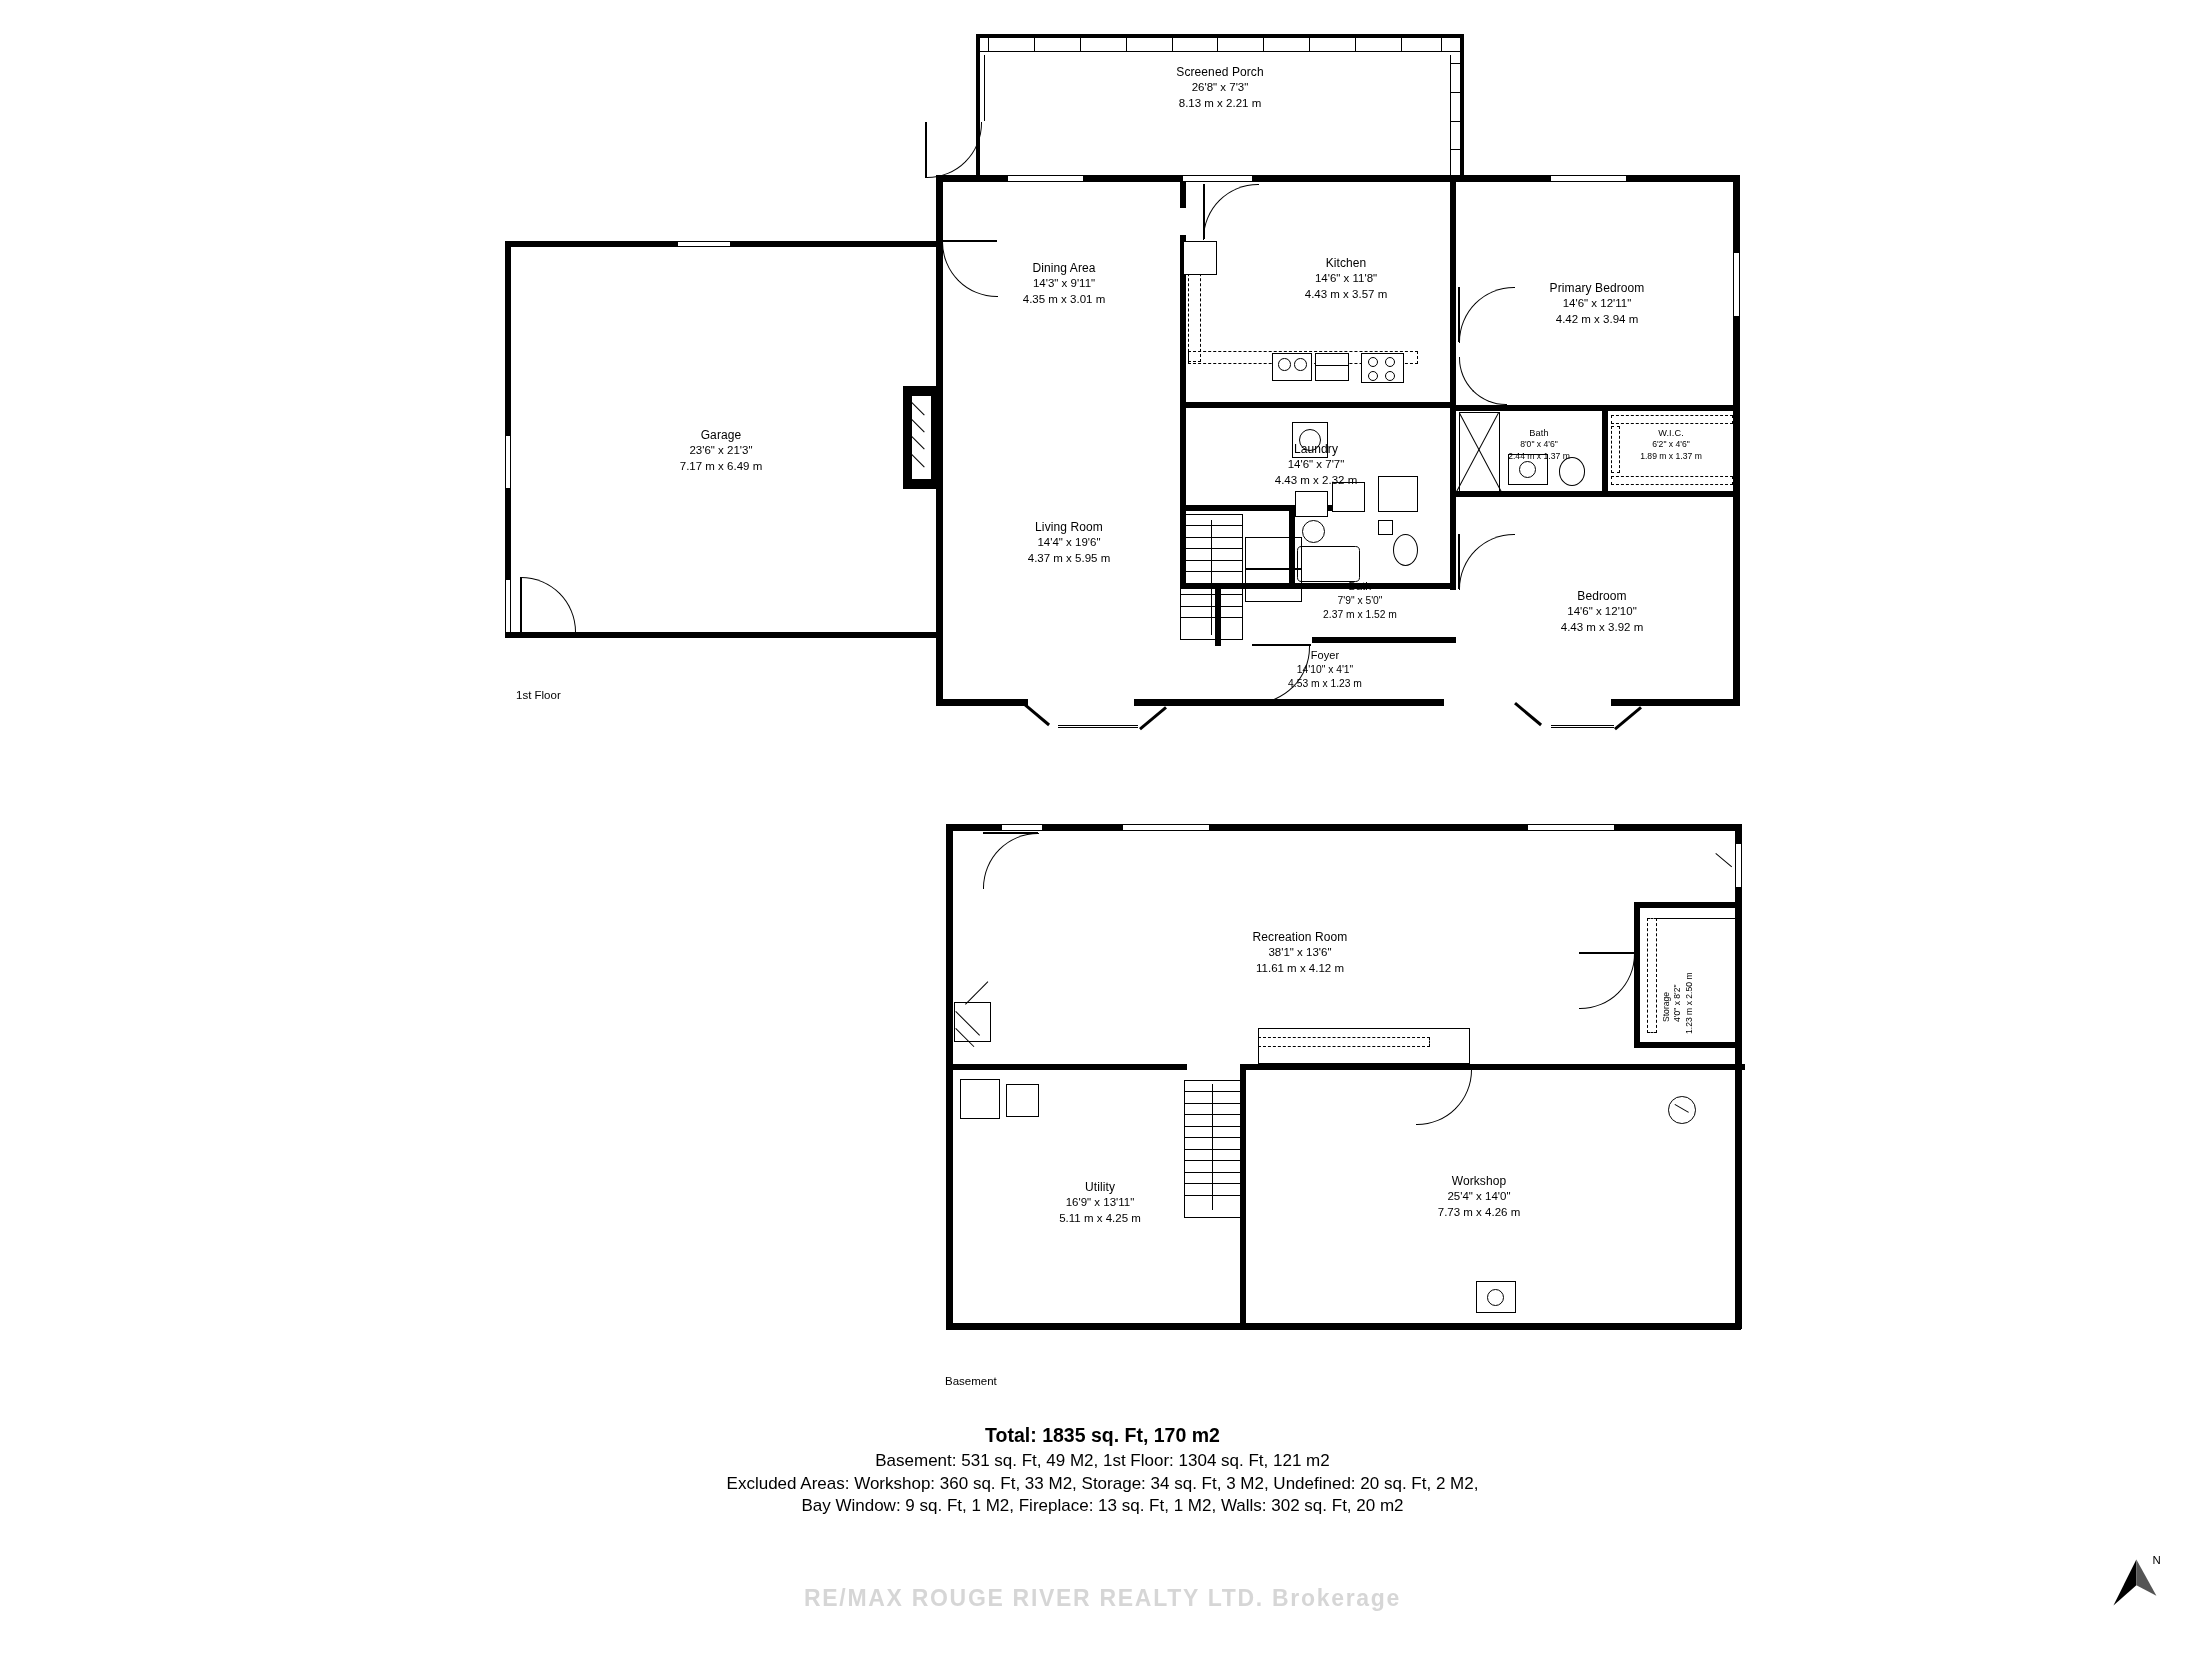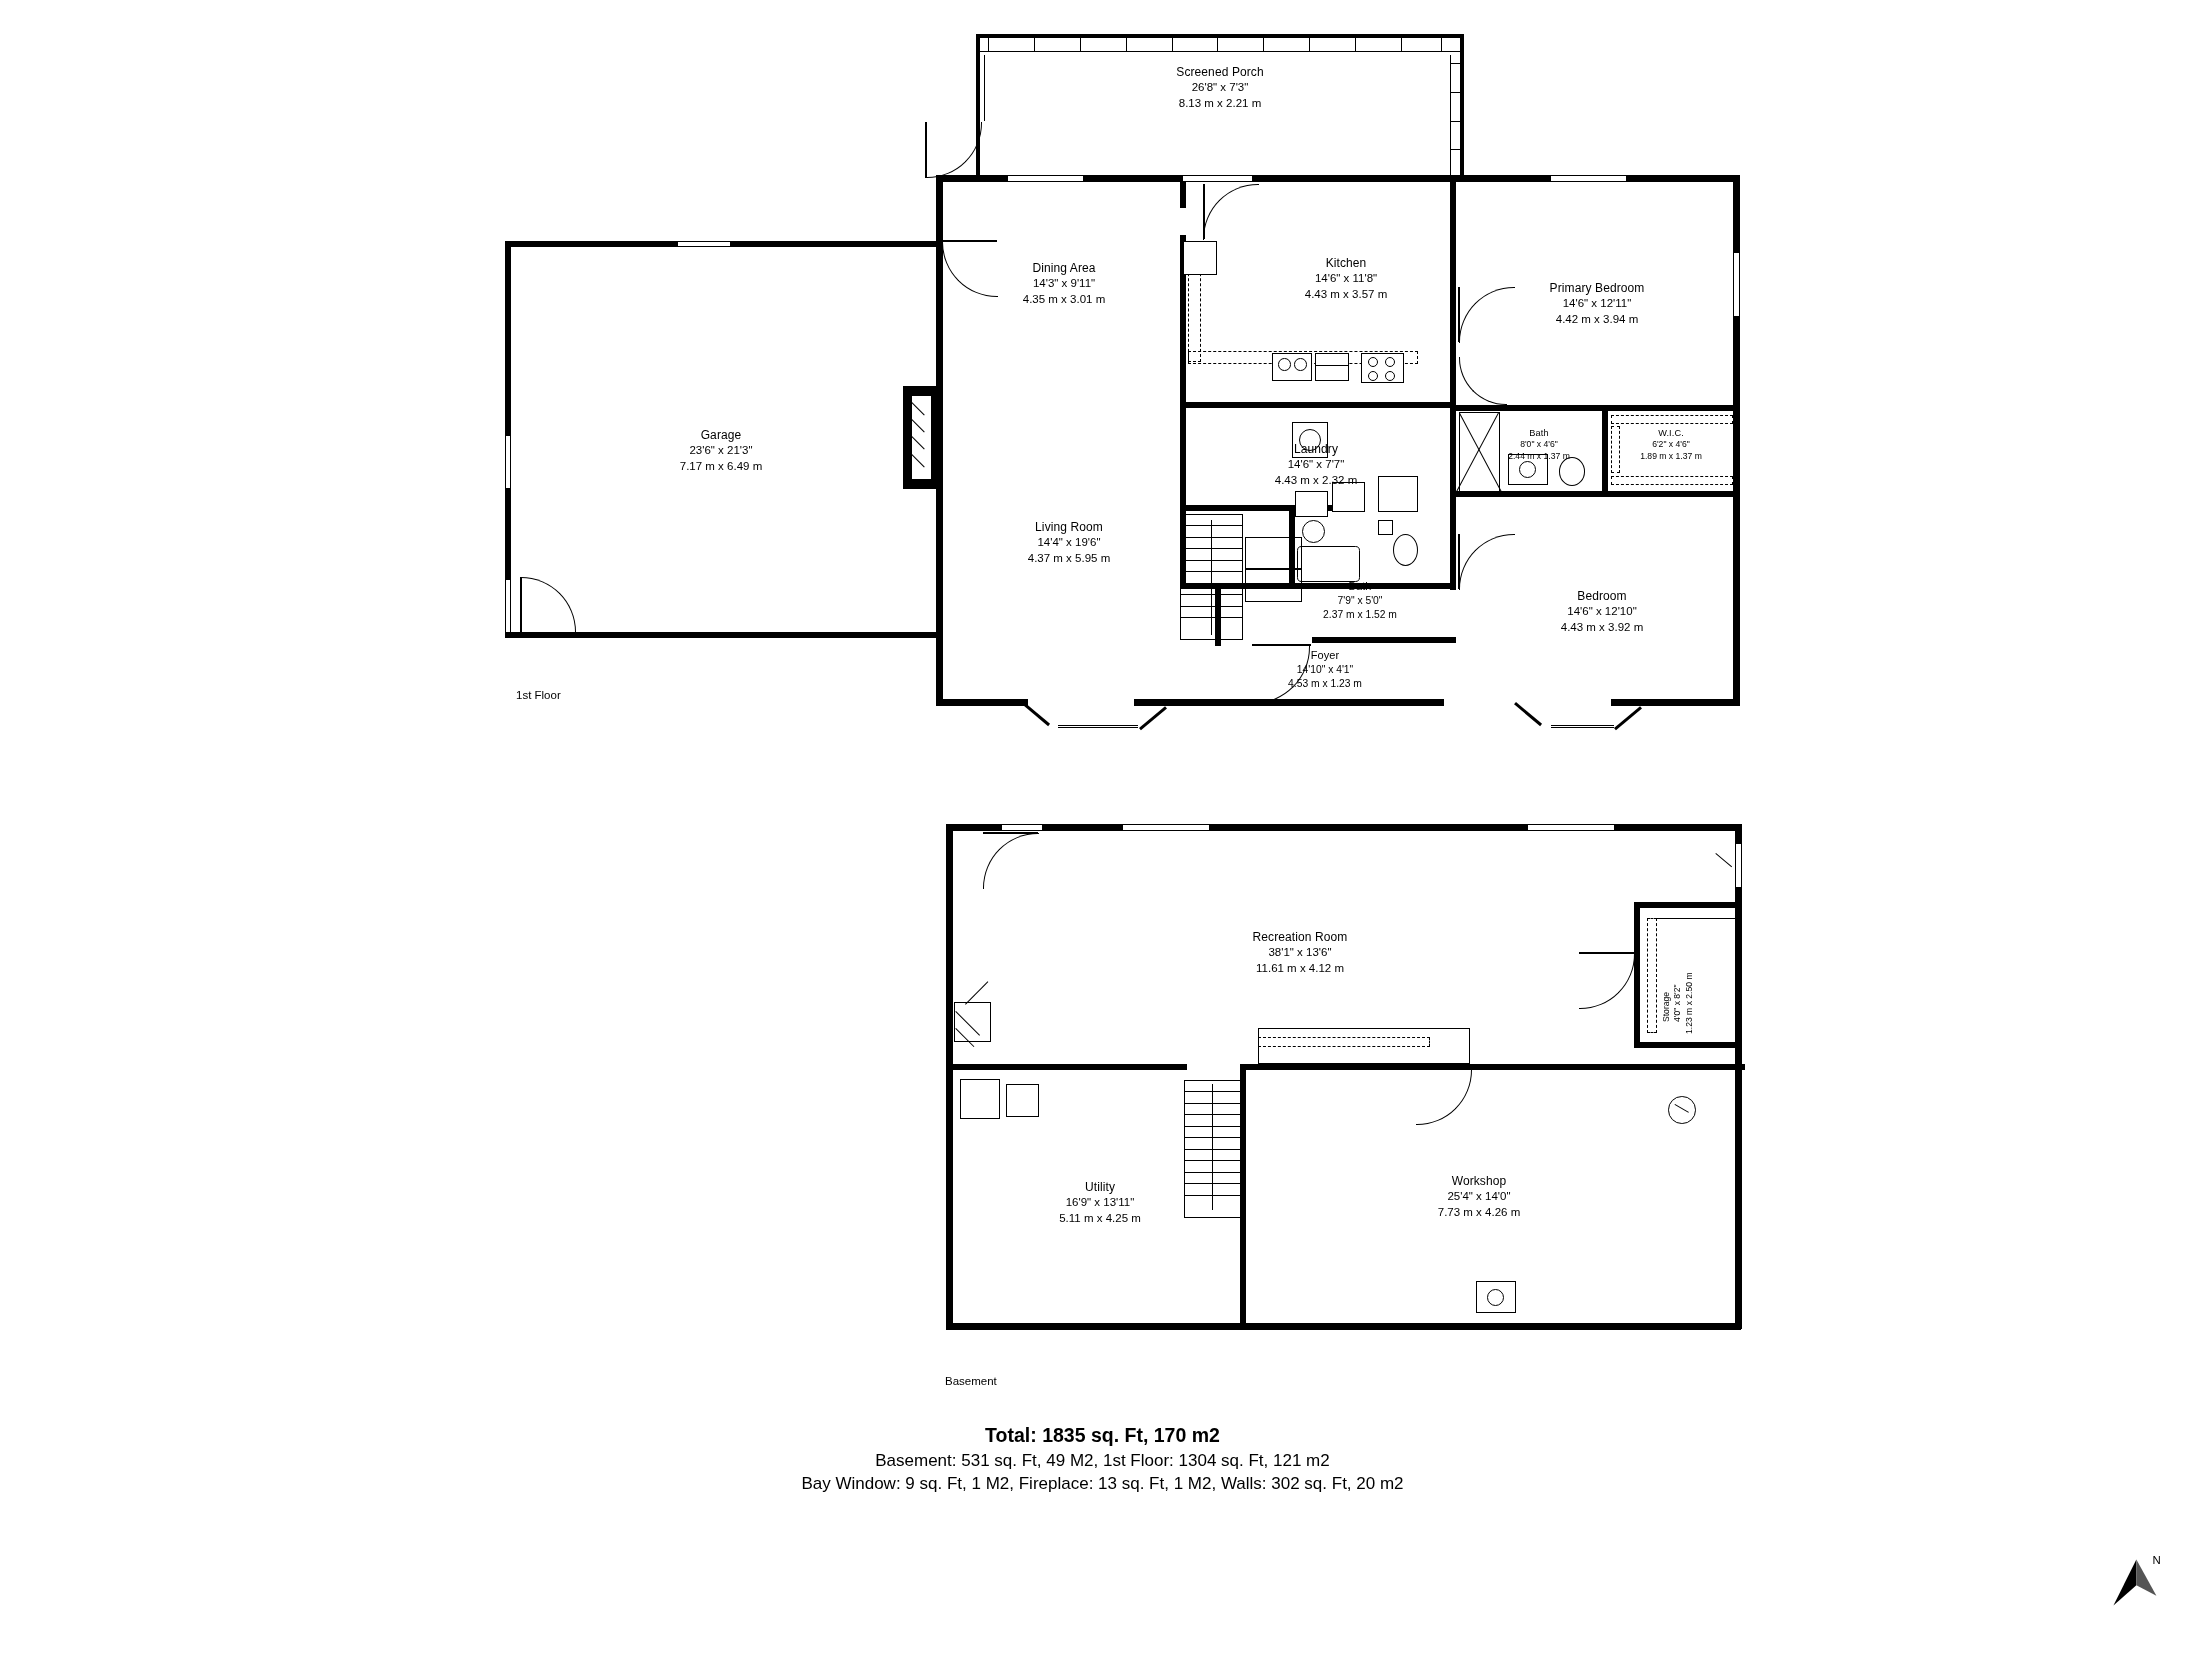--- a/index.html
+++ b/index.html
@@ -455,23 +455,25 @@
     <div class="rn">Workshop</div>
     <div class="rd">25'4" x 14'0"</div>
     <div class="rd">7.73 m x 4.26 m</div>
   </div>
 
   <div class="floor-caption" style="left:945px; top:1375px;">Basement</div>
 
   <div id="summary">
     <div class="total">Total: 1835 sq. Ft, 170 m2</div>
     <div class="line">Basement: 531 sq. Ft, 49 M2, 1st Floor: 1304 sq. Ft, 121 m2</div>
+    <div class="line">Excluded Areas: Workshop: 360 sq. Ft, 33 M2, Storage: 34 sq. Ft, 3 M2, Undefined: 20 sq. Ft, 2 M2,</div>
     <div class="line">Bay Window: 9 sq. Ft, 1 M2, Fireplace: 13 sq. Ft, 1 M2, Walls: 302 sq. Ft, 20 m2</div>
   </div>
 
+  <div id="watermark">RE/MAX ROUGE RIVER REALTY LTD. Brokerage</div>
 
   <div id="compass">
     <svg width="63" height="63" viewBox="0 0 110 110" aria-hidden="true">
       <polygon points="20,95 60,15 60,60" fill="#000"></polygon>
       <polygon points="60,15 60,60 95,78" fill="#555"></polygon>
       <text x="88" y="22" font-family="Liberation Sans, sans-serif" font-size="20" fill="#000">N</text>
     </svg>
   </div>
 
 </div>

